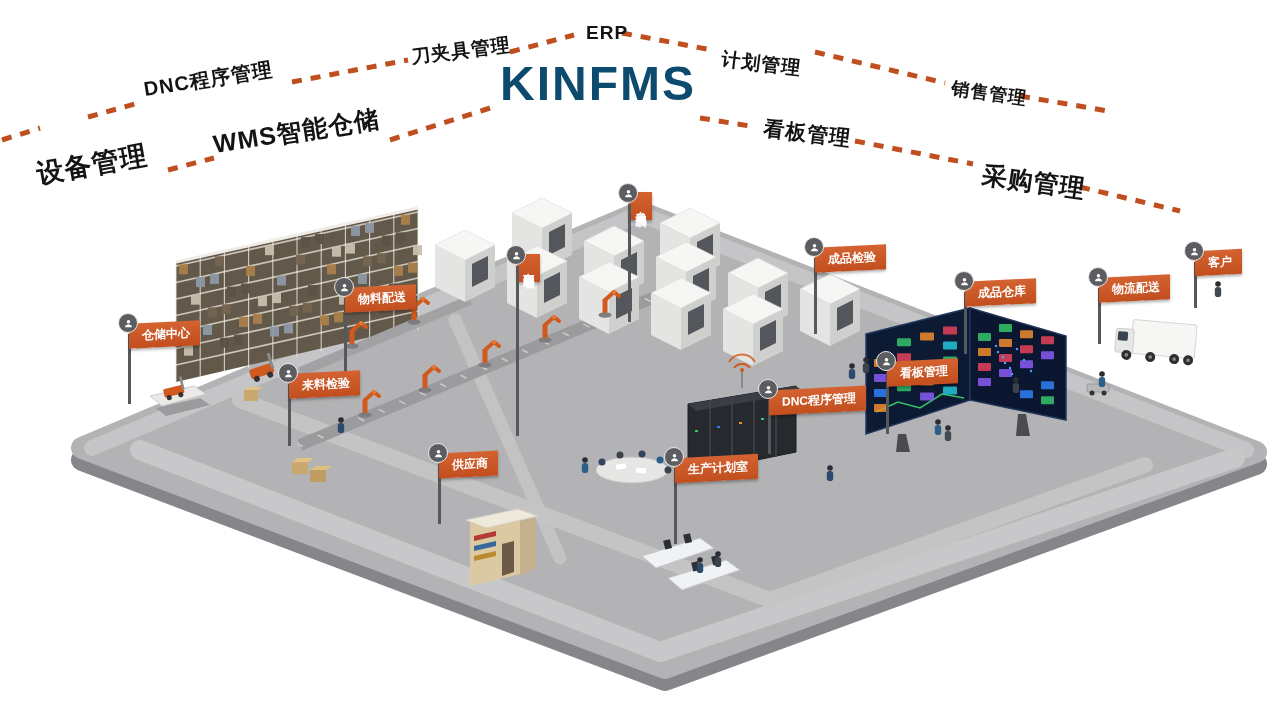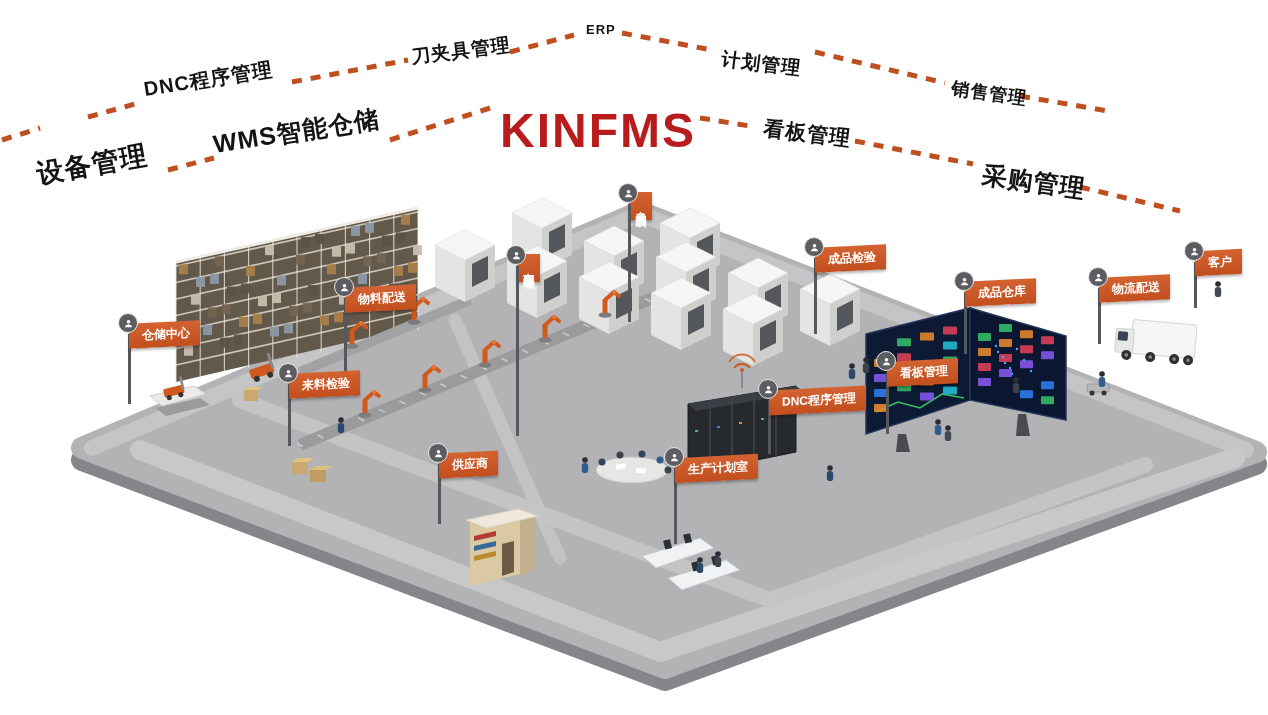--- a/index.html
+++ b/index.html
@@ -8,26 +8,26 @@
   svg.scene, svg.dashes{position:absolute;left:0;top:0;}
   svg.scene{z-index:1;}
   svg.dashes{z-index:9;pointer-events:none;}
   
   .tlabel{position:absolute;font-weight:700;color:#141414;white-space:nowrap;z-index:10;
           transform-origin:left bottom;letter-spacing:1px;}
   .tl-equipment {left:40px;  top:156px; font-size:27px; transform:rotate(-10deg);}
   .tl-dnc      {left:146px; top:76px;  font-size:20px; transform:rotate(-9deg);}
   .tl-wms      {left:216px; top:128px; font-size:25px; transform:rotate(-9deg);}
   .tl-tooling  {left:413px; top:44px;  font-size:19px; transform:rotate(-7deg);}
-  .tl-erp      {left:586px; top:22px;  font-size:13px;}
+  .tl-erp      {left:586px; top:22px;  font-size:19px;}
   .tl-planning {left:720px; top:46px;  font-size:19px; transform:rotate(7deg);}
   .tl-kanban   {left:762px; top:114px; font-size:21px; transform:rotate(7deg);}
   .tl-sales    {left:950px; top:76px;  font-size:18px; transform:rotate(8deg);}
   .tl-purchase {left:980px; top:158px; font-size:25px; transform:rotate(8deg);}
-  .tl-title    {left:500px; top:56px;  font-size:48px; font-weight:800;color:#b91c1c;letter-spacing:2px;margin-top:47px;}
+  .tl-title    {left:500px; top:56px;  font-size:48px; font-weight:800;color:#0c4a6e;letter-spacing:2px;}
   
   .flag{position:absolute;z-index:6;}
   .flag .pole{position:absolute;left:8px;top:12px;width:2.5px;background:#57585c;display:block;}
   .flag .badge{position:absolute;left:-2px;top:-9px;width:20px;height:20px;border-radius:50%;
                background:#5c5d61;border:1.5px solid #e9e9e9;display:flex;align-items:center;
                justify-content:center;z-index:2;box-sizing:border-box;}
   .flag .badge svg{width:11px;height:11px;}
   .flag .banner{display:inline-block;margin-left:9px;background:linear-gradient(#d46331,#c24e1e);
                 color:#fff;font-size:12px;font-weight:700;padding:4px 10px 4px 13px;
                 white-space:nowrap;transform:skewY(-3deg);box-shadow:0 2px 3px rgba(0,0,0,.3);}

